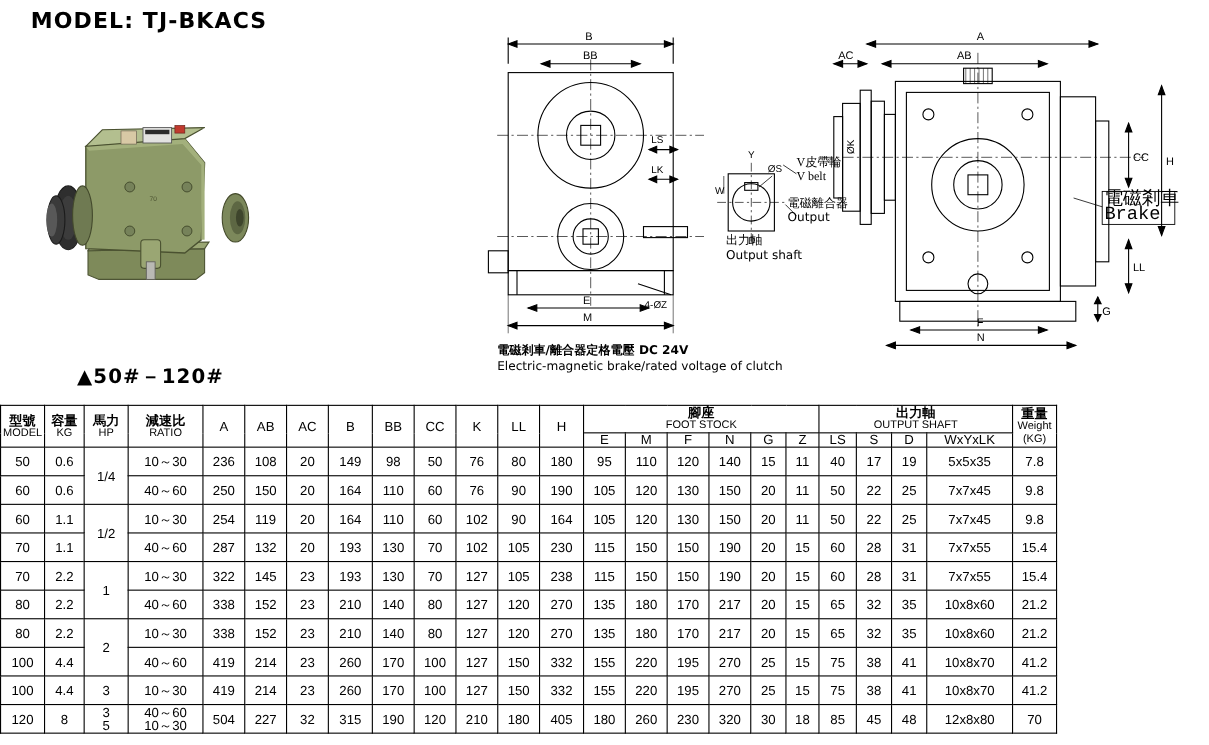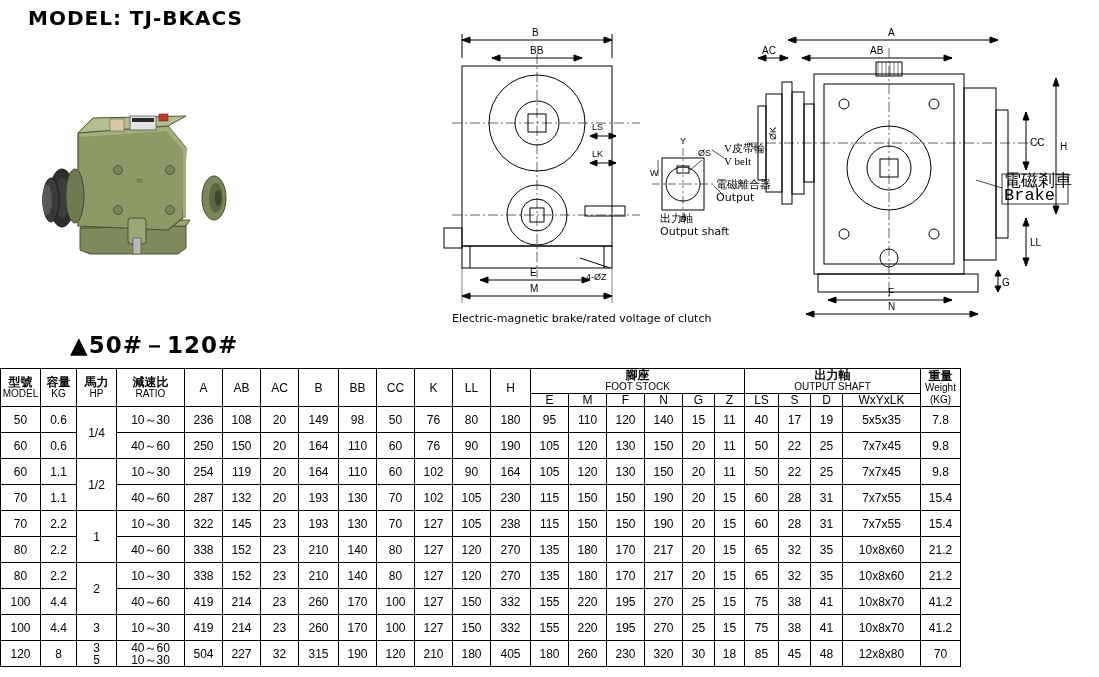--- a/index.html
+++ b/index.html
@@ -12,21 +12,21 @@
     overflow:hidden;
   }
   .model-title{
     position:absolute;left:28px;top:6px;
     font-size:20px;font-weight:bold;letter-spacing:1px;
     font-family:"DejaVu Sans", sans-serif;
   }
   
   .photo-wrap{position:absolute;left:18px;top:78px;width:220px;height:190px;}
   .photo-caption{
-    position:absolute;left:70px;top:330px;font-size:23px;font-weight:bold;
+    position:absolute;left:70px;top:330px;font-size:18px;font-weight:bold;
     font-family:"DejaVu Sans", sans-serif;letter-spacing:1px;
   }
   
   .drawing{position:absolute;}
   .dr1{left:440px;top:18px;width:220px;height:300px;}
   .dr2{left:640px;top:130px;width:160px;height:150px;}
   .dr3{left:740px;top:18px;width:350px;height:300px;}
   .note{
     position:absolute;left:452px;top:312px;font-size:11px;line-height:14px;
     font-family:"DejaVu Sans", sans-serif;
@@ -277,20 +277,21 @@
   <line x1="236" y1="162" x2="262" y2="170" stroke-width="0.7"></line>
   <rect x="262" y="156" width="66" height="30" stroke-width="0.8"></rect>
 </svg>
 <div style="position:absolute;left:264px;top:157px;font-size:17px;line-height:14px;font-family:Liberation Mono, monospace;">
   <div>電磁剎車</div>
   <div>Brake</div>
 </div>
 </div>
 
 <div class="note">
+  <div class="cn">電磁剎車/離合器定格電壓 DC 24V</div>
   <div>Electric-magnetic brake/rated voltage of clutch</div>
 </div>
 
 <table>
   <colgroup>
     <col style="width:40px">
       <col style="width:36px">
       <col style="width:40px">
       <col style="width:68px">
     <col style="width:38px">

